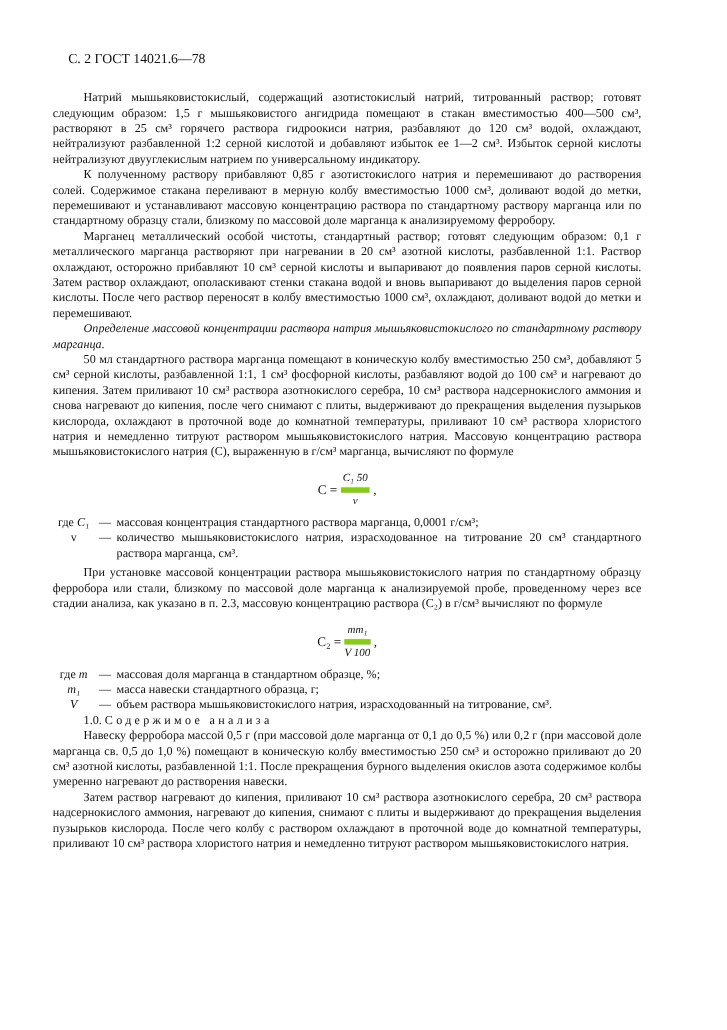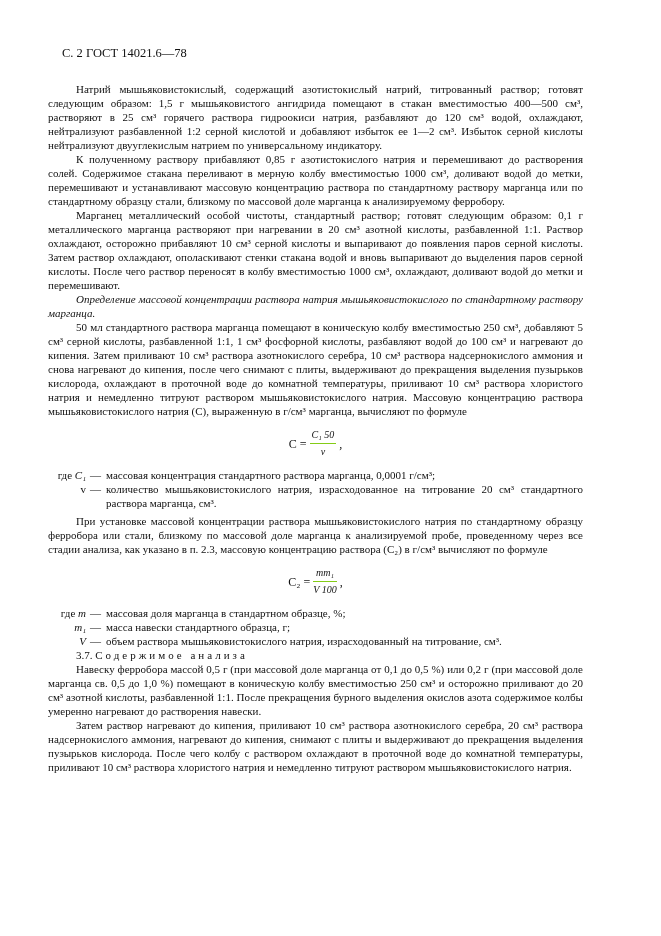--- a/index.html
+++ b/index.html
@@ -5,25 +5,25 @@
   html, body { margin: 0; padding: 0; background: #ffffff; }
   body { width: 661px; height: 936px; position: relative; overflow: hidden;
          font-family: "Liberation Serif", "DejaVu Serif", serif; color: #111; }
   .header { position: absolute; left: 62px; top: 46px; font-weight: normal; font-size: 12.5px; letter-spacing: 0; }
   .body { position: absolute; left: 48px; top: 82px; width: 535px; font-size: 11px; line-height: 14px; text-align: justify; }
   p { margin: 0; }
   .ind { text-indent: 28px; }
   .it { font-style: italic; }
   .formula { text-align: center; margin: 10px 0 10px 0; height: 30px; position: relative; font-size: 12px; }
   .frac { display: inline-block; vertical-align: middle; text-align: center; font-size: 10px; }
-  .frac .num { display: block; border-bottom: 1px solid #84cc16; padding: 0 2px 1px 2px; font-style: italic; }
+  .frac .num { display: block; border-bottom: 5px solid #84cc16; padding: 0 2px 1px 2px; font-style: italic; }
   .frac .den { display: block; padding-top: 1px; font-style: italic; }
   .lhs { vertical-align: middle; font-size: 12px; }
   .legend { display: grid; grid-template-columns: 42px 16px 1fr; column-gap: 0; }
-  .legend .sym { text-align: right; padding-right: 4px; white-space: nowrap; }
+  .legend .sym { text-align: center; padding-right: 4px; white-space: nowrap; }
   .legend .dash { text-align: left; }
   .legend .desc { text-align: justify; }
   .spaced { letter-spacing: 3px; }
 </style>
 </head>
 <body>
 
 <div class="header">С. 2 ГОСТ 14021.6—78</div>
 
 <div class="body">
@@ -68,18 +68,18 @@
     <span class="desc">массовая доля марганца в стандартном образце, %;</span>
     <span class="sym"><i>m₁</i></span>
     <span class="dash">—</span>
     <span class="desc">масса навески стандартного образца, г;</span>
     <span class="sym"><i>V</i></span>
     <span class="dash">—</span>
     <span class="desc">объем раствора мышьяковистокислого натрия, израсходованный на титрование, см³.</span>
   </div>
 
   <p class="ind">
-    <span>3.7.</span>
+    <span>1.0.</span>
     <span class="spaced">Содержимое анализа</span>
   </p>
   <p class="ind">Навеску ферробора массой 0,5 г (при массовой доле марганца от 0,1 до 0,5 %) или 0,2 г (при массовой доле марганца св. 0,5 до 1,0 %) помещают в коническую колбу вместимостью 250 см³ и осторожно приливают до 20 см³ азотной кислоты, разбавленной 1:1. После прекращения бурного выделения окислов азота содержимое колбы умеренно нагревают до растворения навески.</p>
   <p class="ind">Затем раствор нагревают до кипения, приливают 10 см³ раствора азотнокислого серебра, 20 см³ раствора надсернокислого аммония, нагревают до кипения, снимают с плиты и выдерживают до прекращения выделения пузырьков кислорода. После чего колбу с раствором охлаждают в проточной воде до комнатной температуры, приливают 10 см³ раствора хлористого натрия и немедленно титруют раствором мышьяковистокислого натрия.</p>
 </div>
 
 </body></html>

